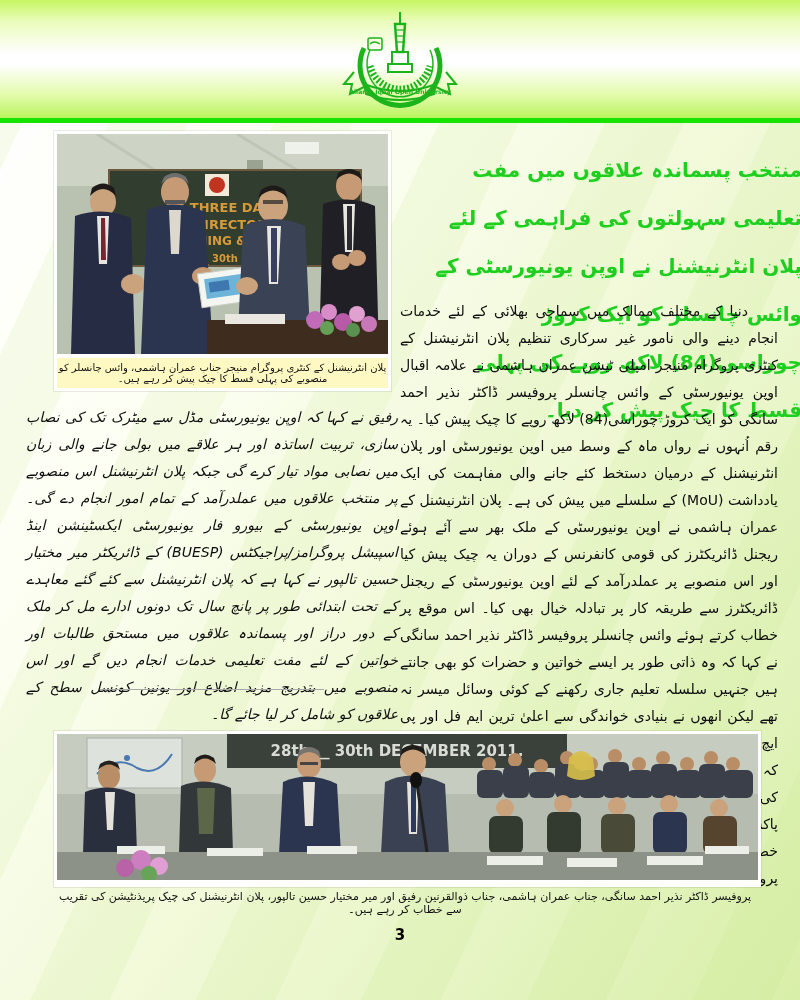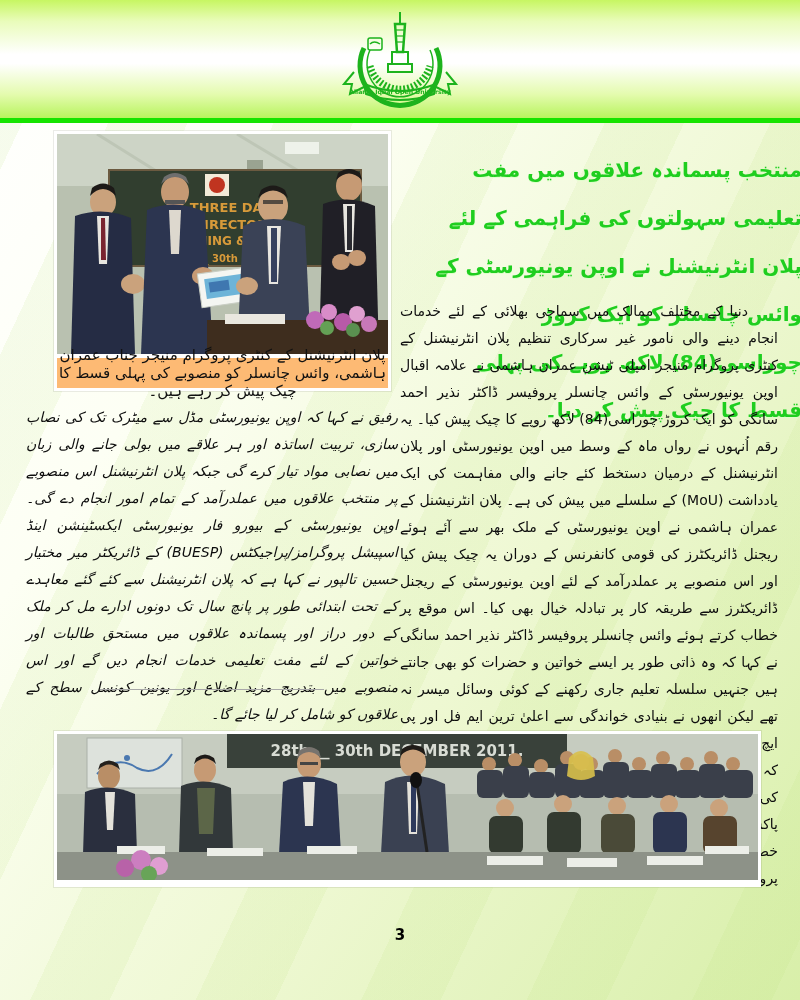--- a/index.html
+++ b/index.html
@@ -24,21 +24,21 @@
   .logo-wrap { position:absolute; left:340px; top:10px; width:120px; height:104px; }
 
   
   .photo-frame {
     position:absolute; background:#ffffff; padding:3px;
     box-shadow:0 0 0 1px rgba(0,0,0,0.08);
   }
   .photo-top { left:54px; top:131px; width:337px; }
   .photo-top .caption {
     width:331px; height:30px; display:flex; align-items:center; justify-content:center;
-    direction:rtl; font-size:15px; color:#111; background:#fdba74; text-align:center;
+    direction:rtl; font-size:10px; color:#111; background:#fef9c3; text-align:center;
   }
   .photo-bottom { left:54px; top:731px; width:707px; }
 
   .caption-bottom {
     position:absolute; left:55px; top:890px; width:700px;
     direction:rtl; text-align:center; font-size:11px; color:#111;
   }
 
   
   .headline {
@@ -294,16 +294,17 @@
 
       <g>
         <circle cx="84" cy="126" r="10" fill="#cc7ec0"></circle>
         <circle cx="102" cy="132" r="9" fill="#e09ed2"></circle>
         <circle cx="68" cy="134" r="9" fill="#b862a8"></circle>
         <circle cx="92" cy="140" r="8" fill="#68a458"></circle>
       </g>
     </svg>
   </figure>
 
+  <div class="caption-bottom">پروفیسر ڈاکٹر نذیر احمد سانگی، جناب عمران ہاشمی، جناب ذوالقرنین رفیق اور میر مختیار حسین تالپور، پلان انٹرنیشنل کی چیک پریذنٹیشن کی تقریب سے خطاب کر رہے ہیں۔</div>
 
   <div class="page-number">3</div>
 
 </div>
 
 </body></html>

